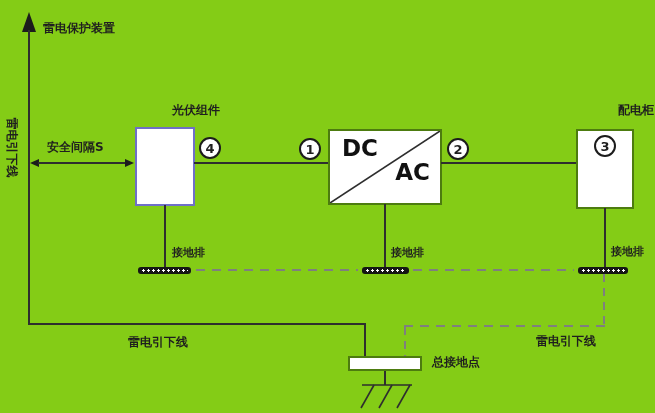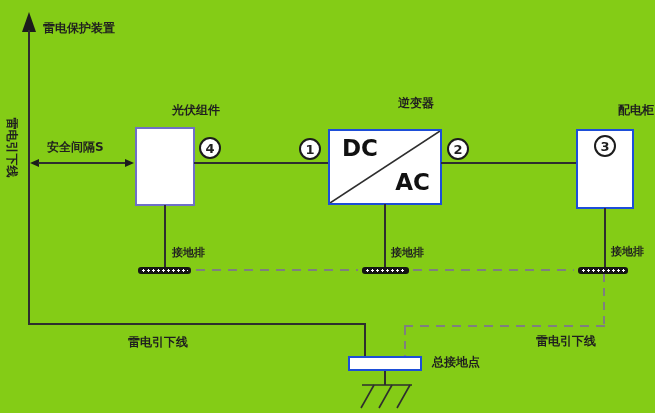--- a/index.html
+++ b/index.html
@@ -21,21 +21,21 @@
   .hline { position:absolute; height:2px; background:#2e2e2e; }
   .vline { position:absolute; width:2px; background:#2e2e2e; }
   .dash-h {
     position:absolute; height:2px;
     background:repeating-linear-gradient(90deg,#7f7f7f 0 9px,transparent 9px 16px);
   }
   .dash-v {
     position:absolute; width:2px;
     background:repeating-linear-gradient(180deg,#7f7f7f 0 8px,transparent 8px 14px);
   }
-  .box { position:absolute; background:#fff; box-sizing:border-box; border:2px solid #1d4ed8; }
+  .box { position:absolute; background:#fff; box-sizing:border-box; border:2px solid #4d7c0f; }
   .pv-box { border:2px solid #6f6fc8; }
   .circle-num {
     position:absolute; width:22px; height:22px; box-sizing:border-box;
     border:2px solid #1c1c1c; border-radius:50%; background:#fff;
     display:flex; align-items:center; justify-content:center;
     font-size:13px; font-weight:bold;
   }
   .gbar { position:absolute; height:7px; background:#151515; border-radius:3px; }
   .gbar::after {
     content:""; position:absolute; left:3px; right:3px; top:0; bottom:0;
@@ -75,27 +75,26 @@
   <div class="arrow-right" style="left:125px; top:159px;"></div>
   <div class="lbl" style="left:47px; top:140px;">安全间隔S</div>
 
   <div class="lbl center" style="left:133px; top:103px; width:64px;">光伏组件</div>
   <div class="box pv-box" style="left:135px; top:127px; width:60px; height:79px;"></div>
 
   <div class="hline" style="left:194px; top:162px; width:134px;"></div>
   <div class="circle-num" style="left:199px; top:137px;">4</div>
   <div class="circle-num" style="left:299px; top:138px;">1</div>
 
-  <div class="lbl center" style="left:328px; top:96px; width:114px;">逆变器</div>
   <div class="box" style="left:328px; top:129px; width:114px; height:76px;">
     <svg width="110" height="72" viewBox="0 0 110 72" style="position:absolute; left:0; top:0;">
       <line x1="0" y1="72" x2="110" y2="0" stroke="#2e2e2e" stroke-width="1.6"></line>
     </svg>
     <span class="inv-txt" style="left:12px; top:4px;">DC</span>
-    <span class="inv-txt" style="right:10px; bottom:8px;">AC</span>
+    <span class="inv-txt" style="right:10px; bottom:18px;">AC</span>
   </div>
 
   <div class="hline" style="left:441px; top:162px; width:135px;"></div>
   <div class="circle-num" style="left:447px; top:138px;">2</div>
 
   <div class="lbl center" style="left:570px; top:103px; width:70px;">配电柜</div>
   <div class="box" style="left:576px; top:129px; width:58px; height:80px;"></div>
   <div class="circle-num" style="left:594px; top:135px;">3</div>
 
   <div class="vline" style="left:164px; top:205px; height:63px;"></div>

